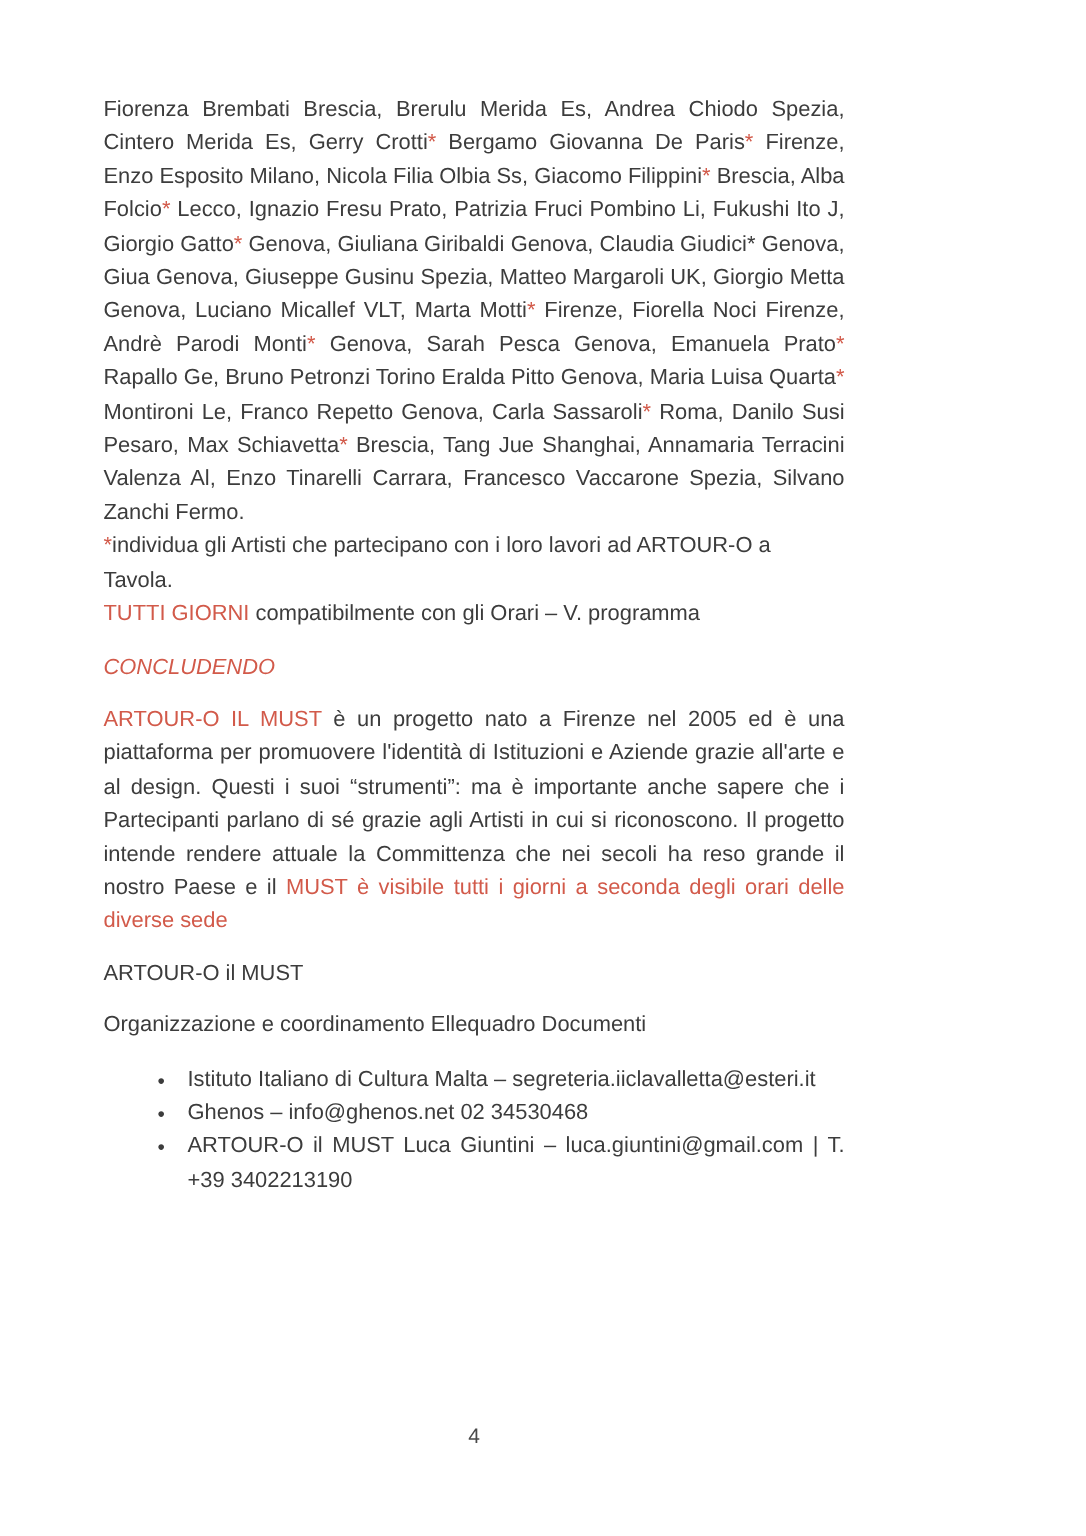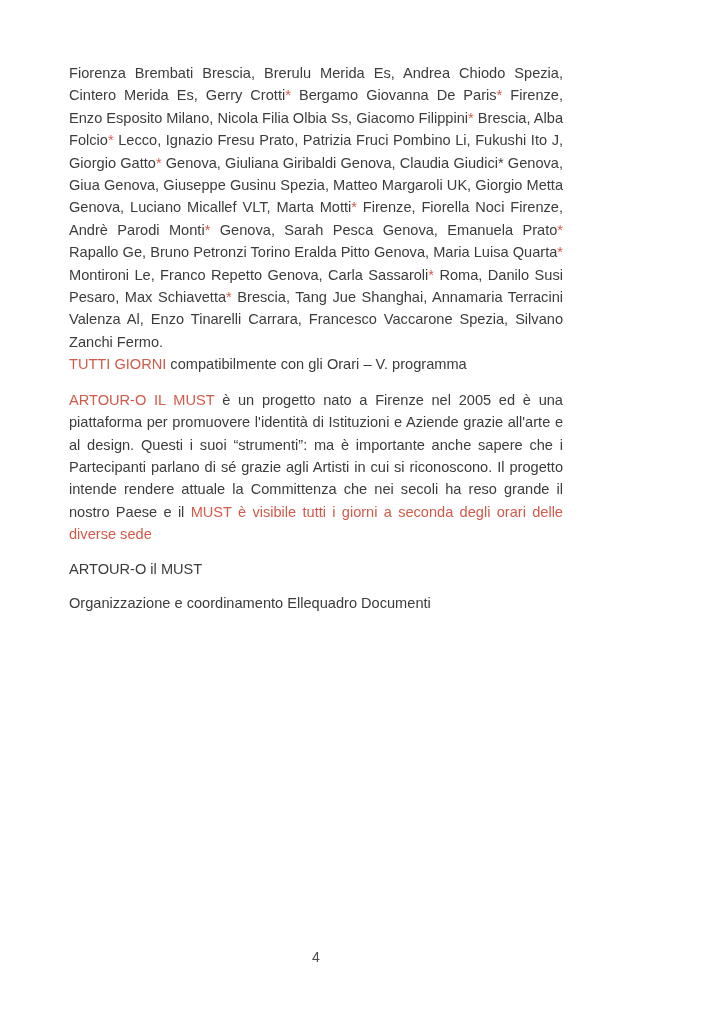--- a/index.html
+++ b/index.html
@@ -63,29 +63,36 @@
     color: #4a4a4a;
   }
 </style>
 </head>
 <body>
 
 <div class="page">
 
   <p class="para-justify" id="artists-paragraph"><span>Fiorenza Brembati Brescia, Brerulu Merida Es, Andrea Chiodo Spezia, Cintero Merida Es, Gerry Crotti</span><span class="red">*</span><span> Bergamo Giovanna De Paris</span><span class="red">*</span><span> Firenze, Enzo Esposito Milano, Nicola Filia Olbia Ss, Giacomo Filippini</span><span class="red">*</span><span> Brescia, Alba Folcio</span><span class="red">*</span><span> Lecco, Ignazio Fresu Prato, Patrizia Fruci Pombino Li, Fukushi Ito J, Giorgio Gatto</span><span class="red">*</span><span> Genova, Giuliana Giribaldi Genova, Claudia Giudici* Genova, Giua Genova, Giuseppe Gusinu Spezia, Matteo Margaroli UK, Giorgio Metta Genova, Luciano Micallef VLT, Marta Motti</span><span class="red">*</span><span> Firenze, Fiorella Noci Firenze, Andrè Parodi Monti</span><span class="red">*</span><span> Genova, Sarah Pesca Genova, Emanuela Prato</span><span class="red">*</span><span> Rapallo Ge, Bruno Petronzi Torino Eralda Pitto Genova, Maria Luisa Quarta</span><span class="red">*</span><span> Montironi Le, Franco Repetto Genova, Carla Sassaroli</span><span class="red">*</span><span> Roma, Danilo Susi Pesaro, Max Schiavetta</span><span class="red">*</span><span> Brescia, Tang Jue Shanghai, Annamaria Terracini Valenza Al, Enzo Tinarelli Carrara, Francesco Vaccarone Spezia, Silvano Zanchi Fermo.</span></p>
 
+  <p id="asterisk-note"><span class="red">*</span><span>individua gli Artisti che partecipano con i loro lavori ad ARTOUR-O a Tavola.</span></p>
 
 
   <p id="tutti-giorni"><span class="red">TUTTI GIORNI</span><span> compatibilmente con gli Orari – V. programma</span></p>
 
+  <p id="concludendo">CONCLUDENDO</p>
 
   <p class="para-justify" id="must-paragraph"><span class="red">ARTOUR-O IL MUST</span><span> è un progetto nato a Firenze nel 2005 ed è una piattaforma per promuovere l'identità di Istituzioni e Aziende grazie all'arte e al design. Questi i suoi “strumenti”: ma è importante anche sapere che i Partecipanti parlano di sé grazie agli Artisti in cui si riconoscono. Il progetto intende rendere attuale la Committenza che nei secoli ha reso grande il nostro Paese e il </span><span class="red">MUST è visibile tutti i giorni a seconda degli orari delle diverse sede</span></p>
 
   <p class="credit-line">ARTOUR-O il MUST</p>
 
 
   <p class="credit-line">Organizzazione e coordinamento Ellequadro Documenti</p>
 
 
+  <ul class="contact-list">
+    <li>Istituto Italiano di Cultura Malta – segreteria.iiclavalletta@esteri.it</li>
+    <li>Ghenos – info@ghenos.net 02 34530468</li>
+    <li class="para-justify">ARTOUR-O il MUST Luca Giuntini – luca.giuntini@gmail.com | T. +39 3402213190</li>
+  </ul>
 
   <div class="page-number">4</div>
 
 </div>
 
 </body></html>

